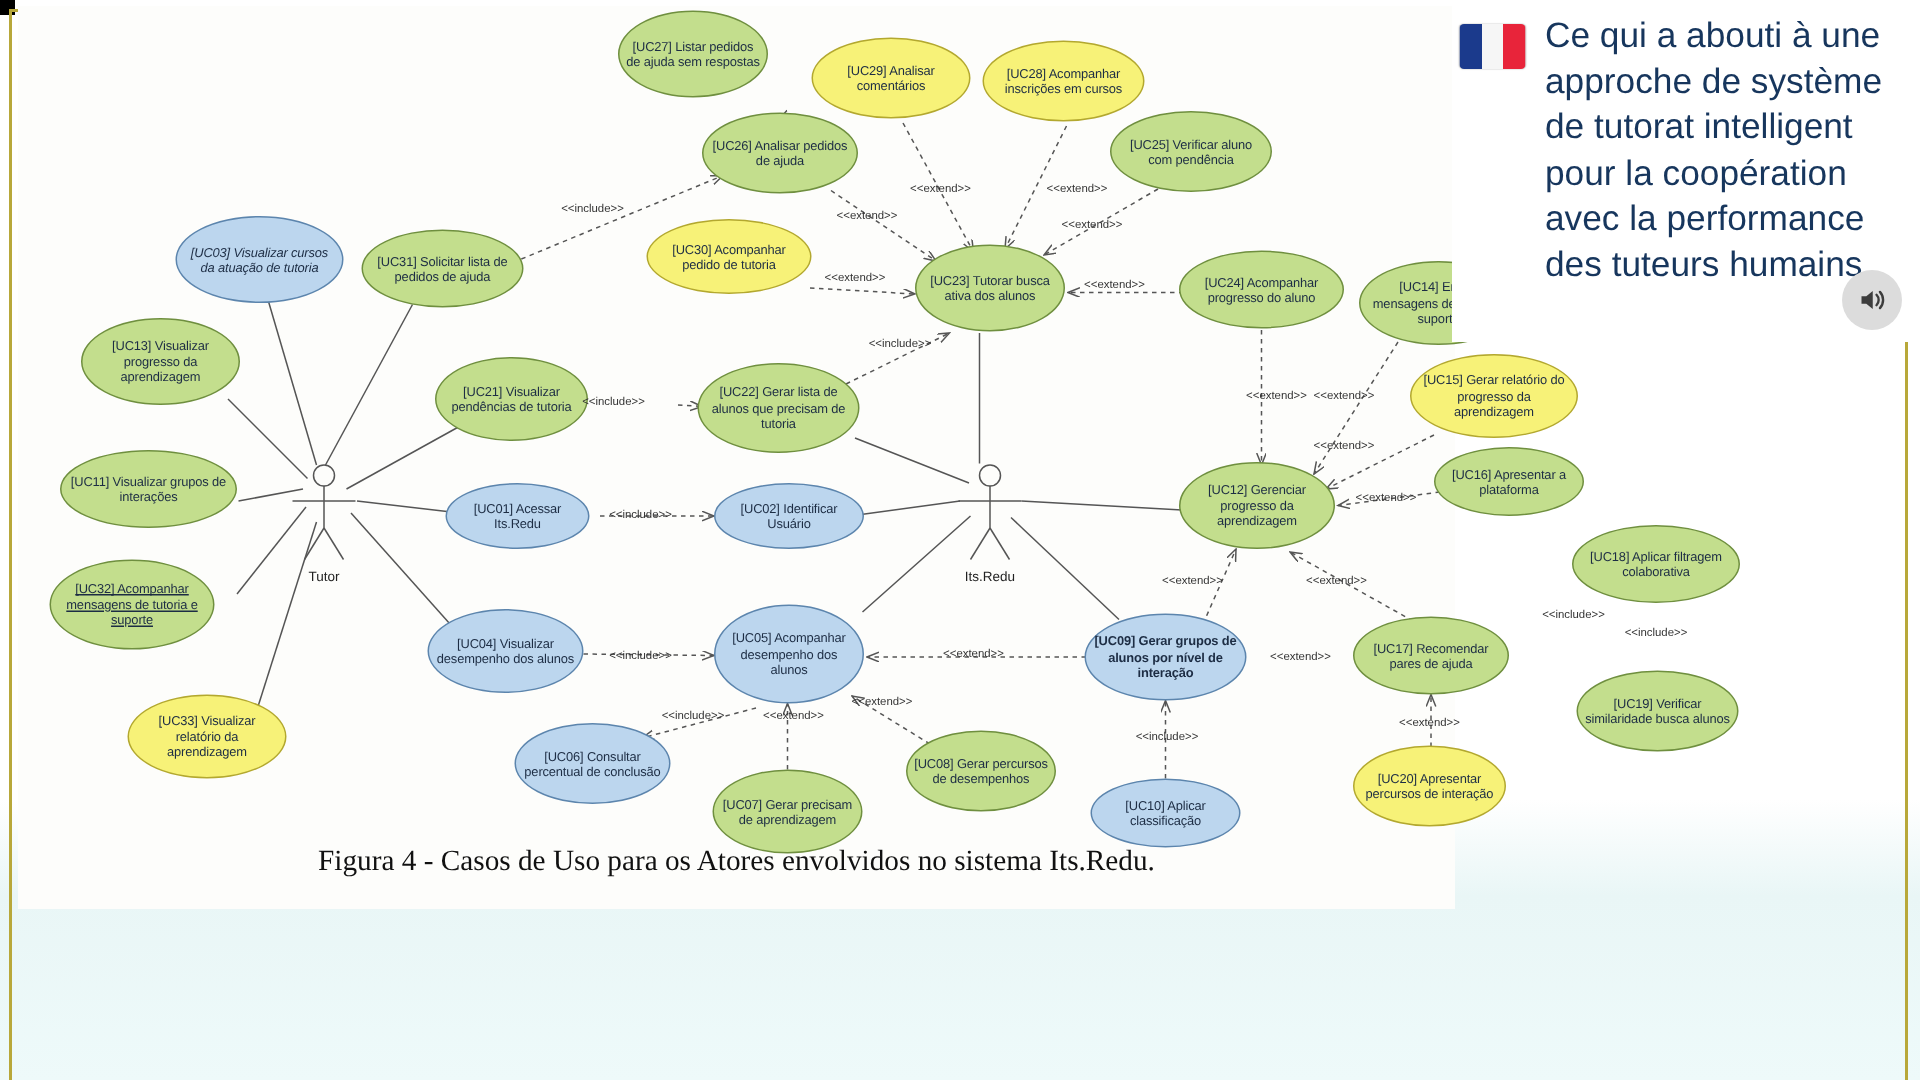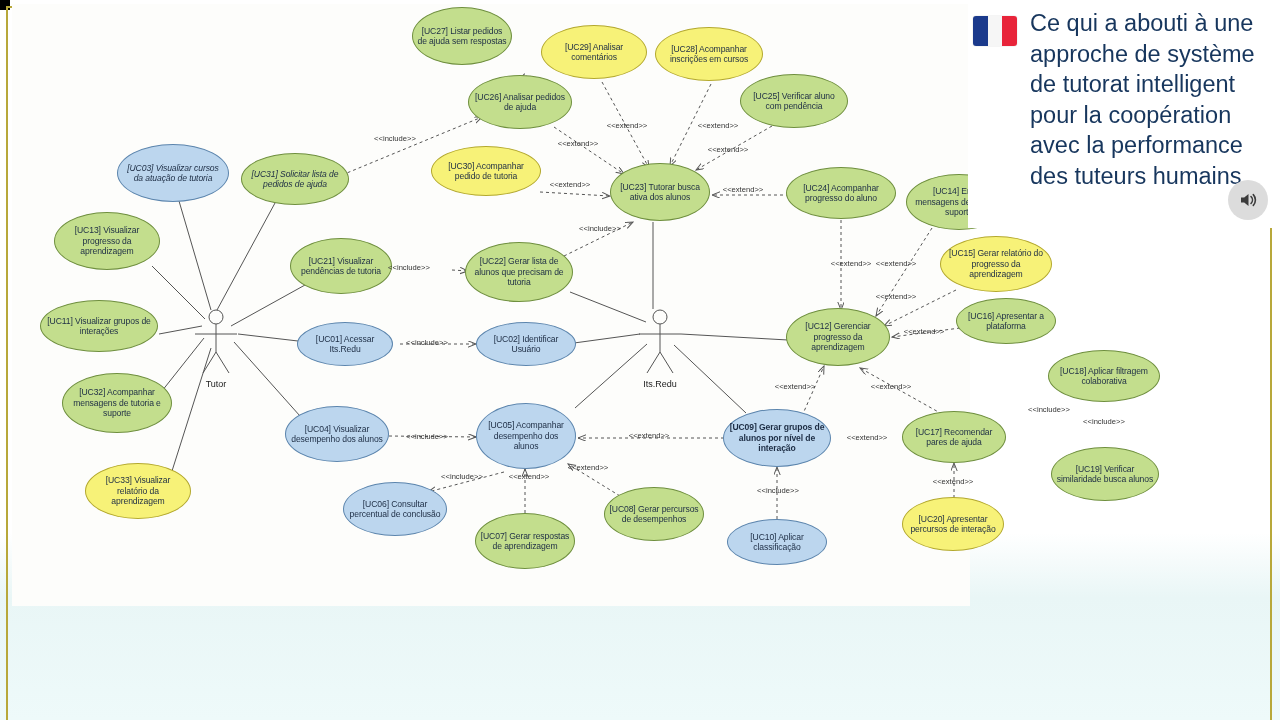--- a/index.html
+++ b/index.html
@@ -188,21 +188,21 @@
         </div>
         <div class="uc green" style="left: 728px; top: 70px; width: 108px; height: 54px;">
           <span>[UC25] Verificar aluno com pendência</span>
         </div>
         <div class="uc green" style="left: 456px; top: 71px; width: 104px; height: 54px;">
           <span>[UC26] Analisar pedidos de ajuda</span>
         </div>
         <div class="uc blue" style="left: 105px; top: 140px; width: 112px; height: 58px; font-style: italic;">
           <span>[UC03] Visualizar cursos da atuação de tutoria</span>
         </div>
-        <div class="uc green" style="left: 229px; top: 149px; width: 108px; height: 52px; font-style: italic;">
+        <div class="uc green" style="left: 229px; top: 149px; width: 108px; height: 52px;">
           <span>[UC31] Solicitar lista de pedidos de ajuda</span>
         </div>
         <div class="uc yellow" style="left: 419px; top: 142px; width: 110px; height: 50px;">
           <span>[UC30] Acompanhar pedido de tutoria</span>
         </div>
         <div class="uc green" style="left: 598px; top: 159px; width: 100px; height: 58px;">
           <span>[UC23] Tutorar busca ativa dos alunos</span>
         </div>
         <div class="uc green" style="left: 774px; top: 163px; width: 110px; height: 52px;">
           <span>[UC24] Acompanhar progresso do aluno</span>
@@ -233,21 +233,21 @@
         </div>
         <div class="uc green" style="left: 774px; top: 304px; width: 104px; height: 58px;">
           <span>[UC12] Gerenciar progresso da aprendizagem</span>
         </div>
         <div class="uc green" style="left: 944px; top: 294px; width: 100px; height: 46px;">
           <span>[UC16] Apresentar a plataforma</span>
         </div>
         <div class="uc green" style="left: 1036px; top: 346px; width: 112px; height: 52px;">
           <span>[UC18] Aplicar filtragem colaborativa</span>
         </div>
-        <div class="uc green" style="left: 50px; top: 369px; width: 110px; height: 60px;">
+        <div class="uc green" style="left: 21px; top: 369px; width: 110px; height: 60px; text-decoration: underline;">
           <span>[UC32] Acompanhar mensagens de tutoria e suporte</span>
         </div>
         <div class="uc blue" style="left: 273px; top: 402px; width: 104px; height: 56px;">
           <span>[UC04] Visualizar desempenho dos alunos</span>
         </div>
         <div class="uc blue" style="left: 464px; top: 399px; width: 100px; height: 66px;">
           <span>[UC05] Acompanhar desempenho dos alunos</span>
         </div>
         <div class="uc blue" style="left: 711px; top: 405px; width: 108px; height: 58px; font-weight: bold;">
           <span>[UC09] Gerar grupos de alunos por nível de interação</span>
@@ -261,21 +261,21 @@
         <div class="uc yellow" style="left: 73px; top: 459px; width: 106px; height: 56px;">
           <span>[UC33] Visualizar relatório da aprendizagem</span>
         </div>
         <div class="uc blue" style="left: 318px; top: 478px; width: 104px; height: 54px; margin-left: 13px;">
           <span>[UC06] Consultar percentual de conclusão</span>
         </div>
         <div class="uc green" style="left: 592px; top: 483px; width: 100px; height: 54px;">
           <span>[UC08] Gerar percursos de desempenhos</span>
         </div>
         <div class="uc green" style="left: 463px; top: 509px; width: 100px; height: 56px;">
-          <span>[UC07] Gerar respostas de aprendizagem</span>
+          <span>[UC07] Gerar precisam de aprendizagem</span>
         </div>
         <div class="uc blue" style="left: 715px; top: 515px; width: 100px; height: 46px;">
           <span>[UC10] Aplicar classificação</span>
         </div>
         <div class="uc yellow" style="left: 890px; top: 493px; width: 102px; height: 54px;">
           <span>[UC20] Apresentar percursos de interação</span>
         </div>
         <div style="position: absolute; font-size: 7.6px; color: rgb(51, 51, 51); white-space: nowrap; left: 355px; top: 130px; width: 56px; text-align: center;">&lt;&lt;include&gt;&gt;</div>
         <div style="position: absolute; font-size: 7.6px; color: rgb(51, 51, 51); white-space: nowrap; left: 587px; top: 117px; width: 56px; text-align: center;">&lt;&lt;extend&gt;&gt;</div>
         <div style="position: absolute; font-size: 7.6px; color: rgb(51, 51, 51); white-space: nowrap; left: 678px; top: 117px; width: 56px; text-align: center;">&lt;&lt;extend&gt;&gt;</div>
@@ -300,20 +300,21 @@
         <div style="position: absolute; font-size: 7.6px; color: rgb(51, 51, 51); white-space: nowrap; left: 422px; top: 468px; width: 56px; text-align: center;">&lt;&lt;include&gt;&gt;</div>
         <div style="position: absolute; font-size: 7.6px; color: rgb(51, 51, 51); white-space: nowrap; left: 489px; top: 468px; width: 56px; text-align: center;">&lt;&lt;extend&gt;&gt;</div>
         <div style="position: absolute; font-size: 7.6px; color: rgb(51, 51, 51); white-space: nowrap; left: 548px; top: 459px; width: 56px; text-align: center;">&lt;&lt;extend&gt;&gt;</div>
         <div style="position: absolute; font-size: 7.6px; color: rgb(51, 51, 51); white-space: nowrap; left: 738px; top: 482px; width: 56px; text-align: center;">&lt;&lt;include&gt;&gt;</div>
         <div style="position: absolute; font-size: 7.6px; color: rgb(51, 51, 51); white-space: nowrap; left: 913px; top: 473px; width: 56px; text-align: center;">&lt;&lt;extend&gt;&gt;</div>
       </div>
 
     <div class="actor-label" style="left:180px; top:375px; width:48px;">Tutor</div>
     <div class="actor-label" style="left:620px; top:375px; width:56px;">Its.Redu</div>
 
+    <div class="fig-caption">Figura 4 - Casos de Uso para os Atores envolvidos no sistema Its.Redu.</div>
   </div>
 
   <div id="fr-block">
     <div id="fr-flag">
       <i></i>
         <i></i>
         <i></i>
     </div>
     <div id="fr-text">Ce qui a abouti à une approche de système de tutorat intelligent pour la coopération avec la performance des tuteurs humains.</div>
   </div>

